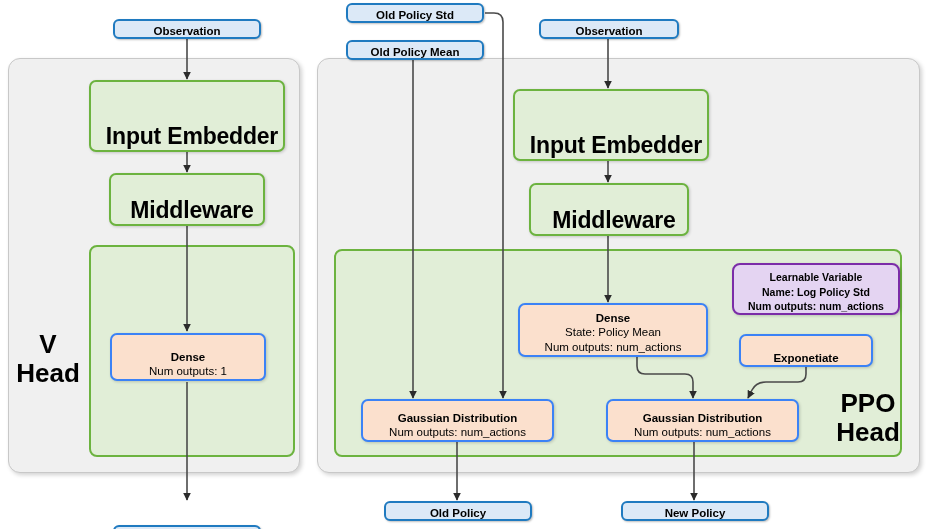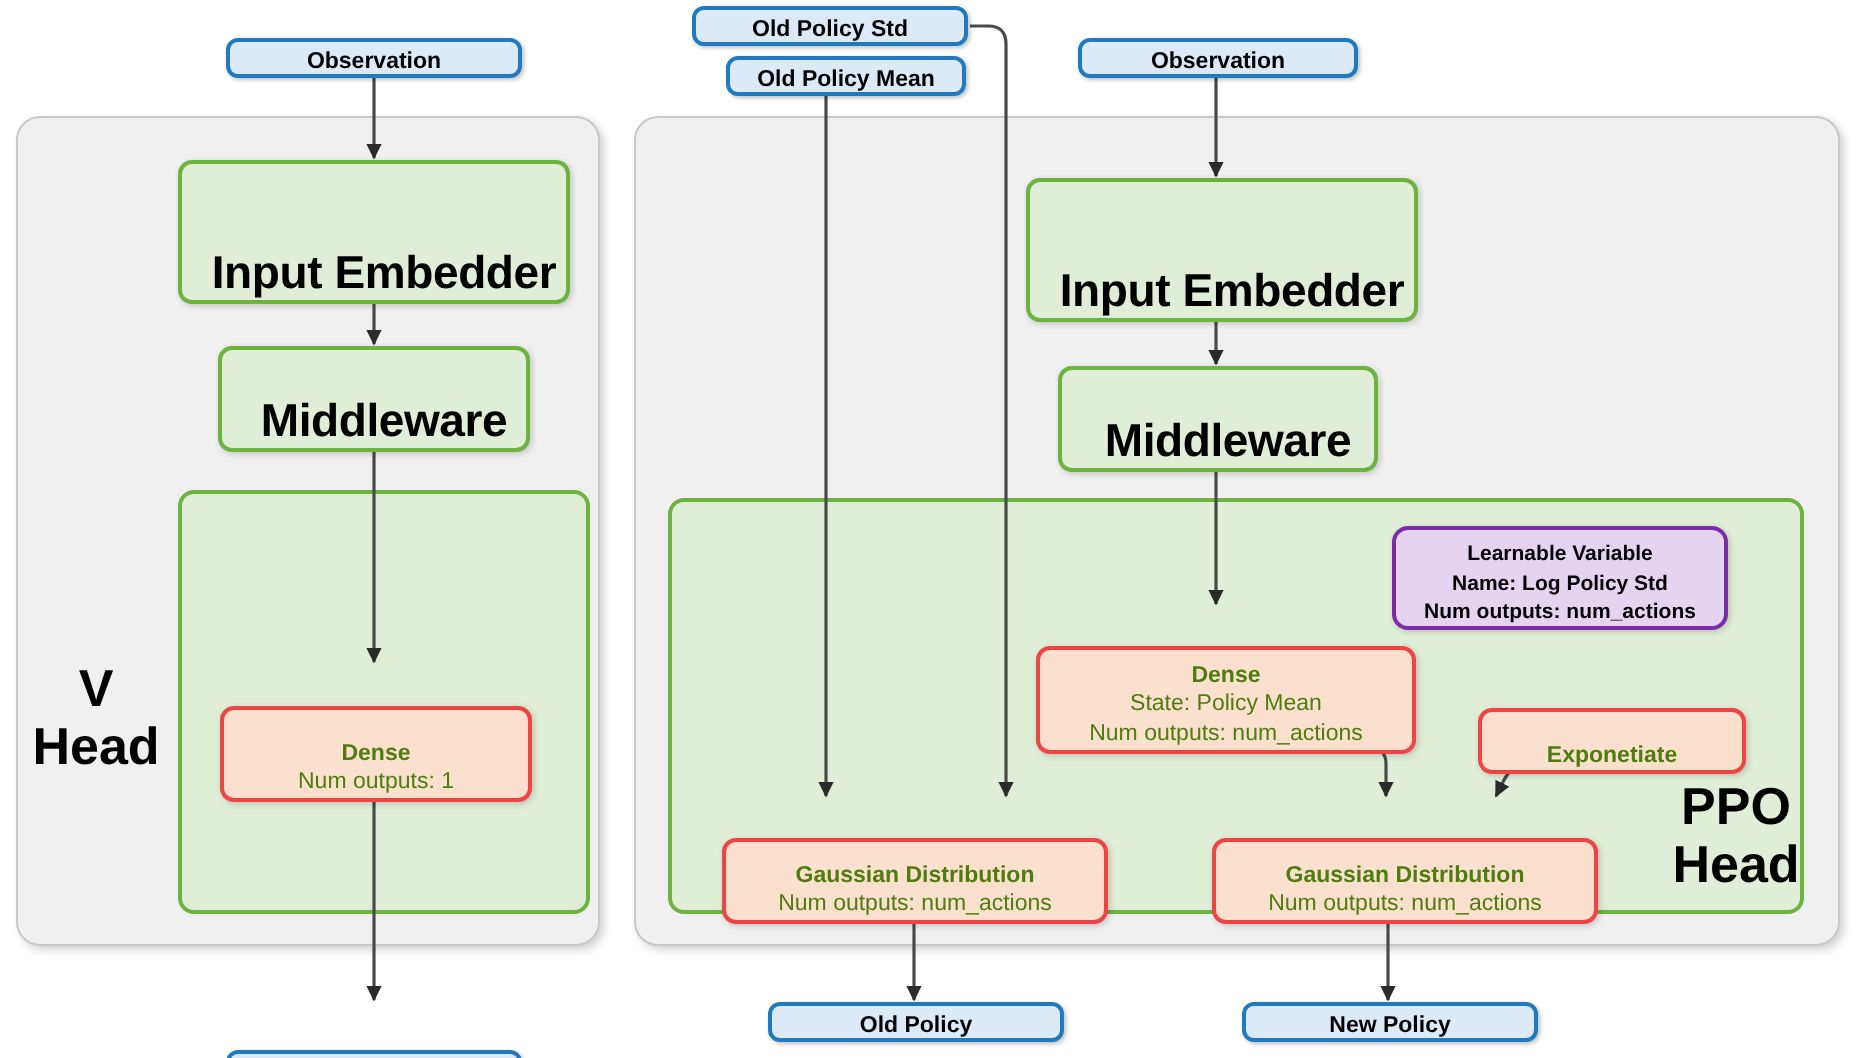--- a/index.html
+++ b/index.html
@@ -69,25 +69,24 @@
     border-radius: 7px;
     box-shadow: 1px 1px 3px rgba(0,0,0,0.18);
     font-weight: bold;
     color: #000;
     padding-left: 10px;
   }
   .green-box .title { font-size: 23px; letter-spacing: -0.2px; }
   
   .orange-box {
     background: #fbe0cd;
-    border: 2px solid #ef4444;
+    border: 2px solid #3b82f6;
     border-radius: 7px;
     box-shadow: 1px 1px 3px rgba(0,0,0,0.18);
-    color: #4d7c0f;
-    margin-top: 20px;
+    color: #000000;
   }
   .orange-box .title { font-size: 11.5px; font-weight: bold; line-height: 1.25; }
   .orange-box .sub { font-size: 11.5px; font-weight: normal; line-height: 1.3; }
   
   .purple-box {
     background: #e4d4f2;
     border: 2px solid #7b2ca8;
     border-radius: 8px;
     box-shadow: 1px 1px 3px rgba(0,0,0,0.18);
     color: #000;
@@ -176,21 +175,21 @@
   </div>
 
   <div class="node io-box" style="left:113px; top:501px; width:148px; height:20px;margin-top:24px;">
     <span>State Value</span>
   </div>
 
   <div class="node io-box" style="left:346px; top:3px; width:138px; height:20px;">
     <span>Old Policy Std</span>
   </div>
 
-  <div class="node io-box" style="left:346px; top:28px; width:120px; height:20px;margin-left:17px;">
+  <div class="node io-box" style="left:346px; top:40px; width:138px; height:20px;">
     <span>Old Policy Mean</span>
   </div>
 
   <div class="node io-box" style="left:539px; top:19px; width:140px; height:20px;">
     <span>Observation</span>
   </div>
 
   <div class="node green-box" style="left:513px; top:89px; width:196px; height:72px;">
     <span class="title">Input Embedder</span>
   </div>
@@ -198,21 +197,21 @@
   <div class="node green-box" style="left:529px; top:183px; width:160px; height:53px;">
     <span class="title">Middleware</span>
   </div>
 
   <div class="node orange-box" style="left:518px; top:303px; width:190px; height:54px;">
     <span class="title">Dense</span>
     <span class="sub">State: Policy Mean</span>
     <span class="sub">Num outputs: num_actions</span>
   </div>
 
-  <div class="node purple-box" style="left:696px; top:263px; width:168px; height:52px;">
+  <div class="node purple-box" style="left:732px; top:263px; width:168px; height:52px;">
     <span class="title">Learnable Variable</span>
     <span class="sub">Name: Log Policy Std</span>
     <span class="sub">Num outputs: num_actions</span>
   </div>
 
   <div class="node orange-box" style="left:739px; top:334px; width:134px; height:33px;">
     <span class="title">Exponetiate</span>
   </div>
 
   <div class="node orange-box" style="left:361px; top:399px; width:193px; height:43px;">

